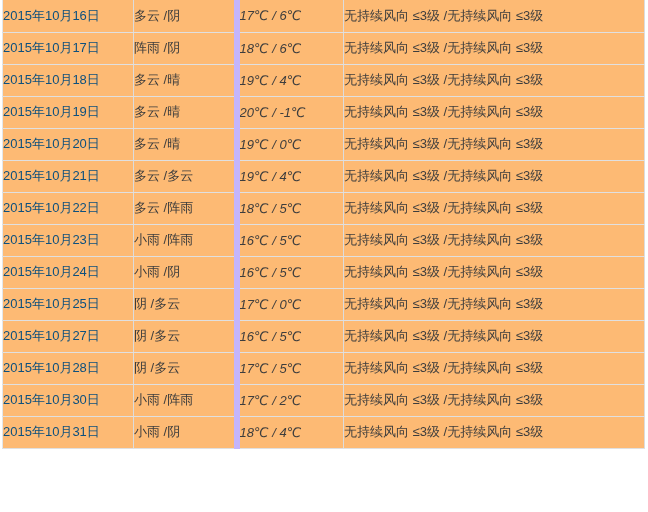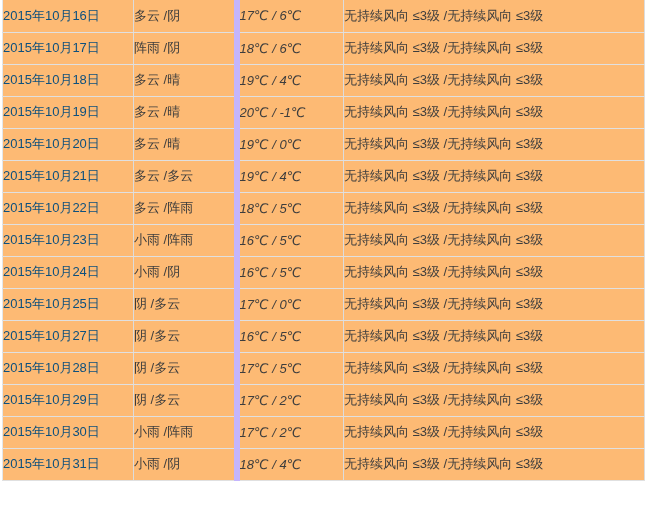--- a/index.html
+++ b/index.html
@@ -170,28 +170,20 @@
 
   <tr>
     <td class="col-date">
       <a class="date-link" href="#">2015年10月28日</a>
     </td>
     <td class="col-weather">阴 /多云</td>
     <td class="col-temp">17℃ / 5℃</td>
     <td class="col-wind">无持续风向 ≤3级 /无持续风向 ≤3级</td>
   </tr>
 
-  <tr>
-    <td class="col-date">
-      <a class="date-link" href="#">2015年10月29日</a>
-    </td>
-    <td class="col-weather">阴 /多云</td>
-    <td class="col-temp">17℃ / 2℃</td>
-    <td class="col-wind">无持续风向 ≤3级 /无持续风向 ≤3级</td>
-  </tr>
 
   <tr>
     <td class="col-date">
       <a class="date-link" href="#">2015年10月30日</a>
     </td>
     <td class="col-weather">小雨 /阵雨</td>
     <td class="col-temp">17℃ / 2℃</td>
     <td class="col-wind">无持续风向 ≤3级 /无持续风向 ≤3级</td>
   </tr>
 

